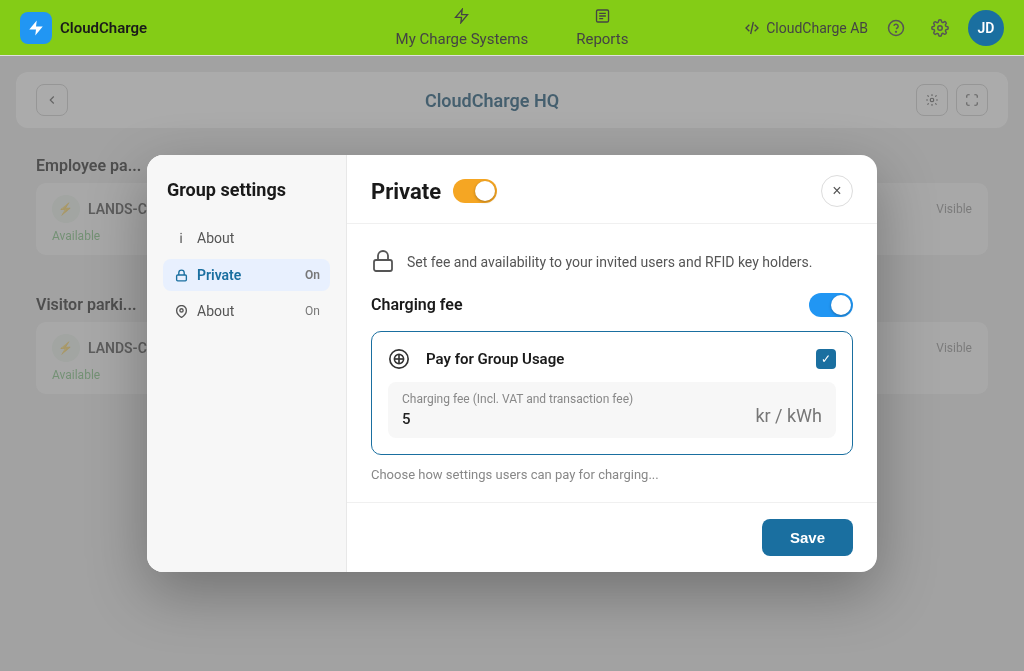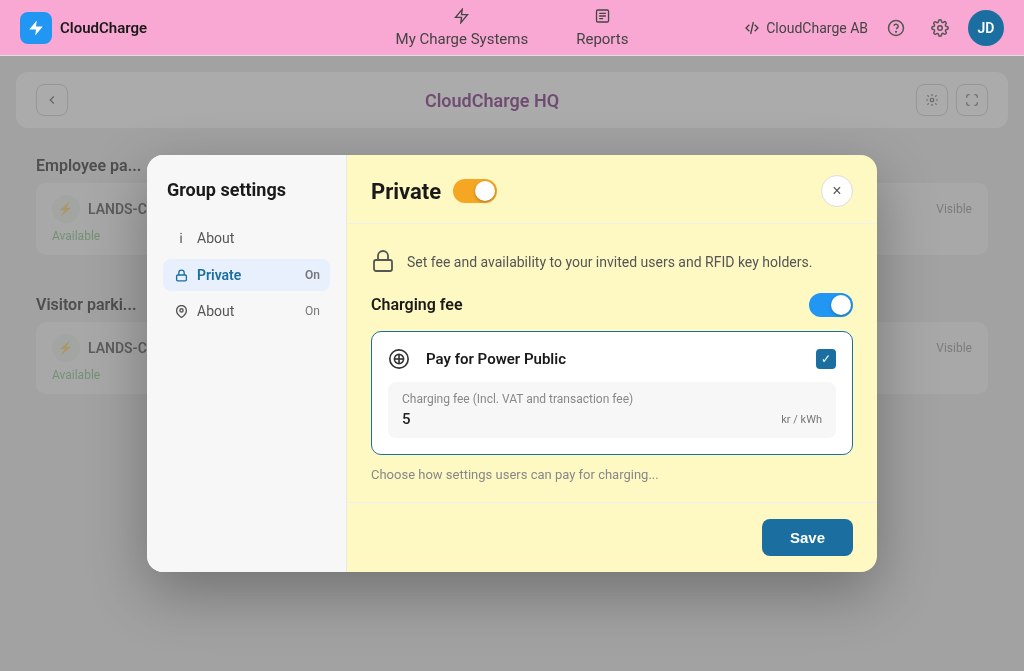--- a/index.html
+++ b/index.html
@@ -7,21 +7,21 @@
       font-family: -apple-system, BlinkMacSystemFont, 'Segoe UI', Roboto, sans-serif;
       background: #e5e5e5;
       width: 1024px;
       height: 671px;
       overflow: hidden;
       position: relative;
     }
 
     
     .navbar {
-      background: #f9a8d4;
+      background: #84cc16;
       height: 56px;
       display: flex;
       align-items: center;
       padding: 0 20px;
       border-bottom: 1px solid #e0e0e0;
       position: relative;
       z-index: 1;
     }
     .navbar-logo {
       display: flex;
@@ -119,21 +119,21 @@
       margin: 16px;
       border-radius: 12px;
       padding: 12px 20px;
       display: flex;
       align-items: center;
       justify-content: space-between;
     }
     .bg-title {
       font-size: 18px;
       font-weight: 600;
-      color: #701a75;
+      color: #0c4a6e;
       text-align: center;
       flex: 1;
     }
     .bg-back-btn {
       width: 32px;
       height: 32px;
       border: 1px solid #ccc;
       border-radius: 8px;
       display: flex;
       align-items: center;
@@ -193,21 +193,21 @@
       inset: 0;
       background: rgba(0,0,0,0.3);
       display: flex;
       align-items: center;
       justify-content: center;
       z-index: 10;
     }
 
     
     .modal {
-      background: #fef9c3;
+      background: #ffffff;
       border-radius: 16px;
       width: 730px;
       max-height: 580px;
       display: flex;
       overflow: hidden;
       box-shadow: 0 20px 60px rgba(0,0,0,0.3);
     }
 
     
     .modal-sidebar {
@@ -422,21 +422,21 @@
       font-size: 12px;
       color: #888;
       margin-bottom: 4px;
     }
     .fee-input-value {
       font-size: 15px;
       color: #222;
       font-weight: 500;
     }
     .fee-unit {
-      font-size: 11px;
+      font-size: 18px;
       color: #777;
       align-self: flex-end;
       padding-bottom: 2px;
     }
 
     
     .modal-footer {
       padding: 16px 24px;
       border-top: 1px solid #f0f0f0;
       display: flex;
@@ -648,21 +648,21 @@
               <div class="option-card-title-row">
                 <span class="option-icon">
                   <svg width="22" height="22" viewBox="0 0 24 24" fill="none" stroke="#333" stroke-width="1.8">
                     <circle cx="12" cy="12" r="10"></circle>
                     <circle cx="12" cy="12" r="5"></circle>
                     <path d="M9 9l-1-1M15 9l1-1M9 15l-1 1M15 15l1 1"></path>
                     <line x1="12" y1="7" x2="12" y2="17"></line>
                     <line x1="7" y1="12" x2="17" y2="12"></line>
                   </svg>
                 </span>
-                <span class="option-title">Pay for Power Public</span>
+                <span class="option-title">Pay for Group Usage</span>
               </div>
               <div class="checkbox checked">✓</div>
             </div>
             <div class="fee-input-row">
               <div>
                 <div class="fee-input-label">Charging fee (Incl. VAT and transaction fee)</div>
                 <div class="fee-input-value">5</div>
               </div>
               <div class="fee-unit">kr / kWh</div>
             </div>

